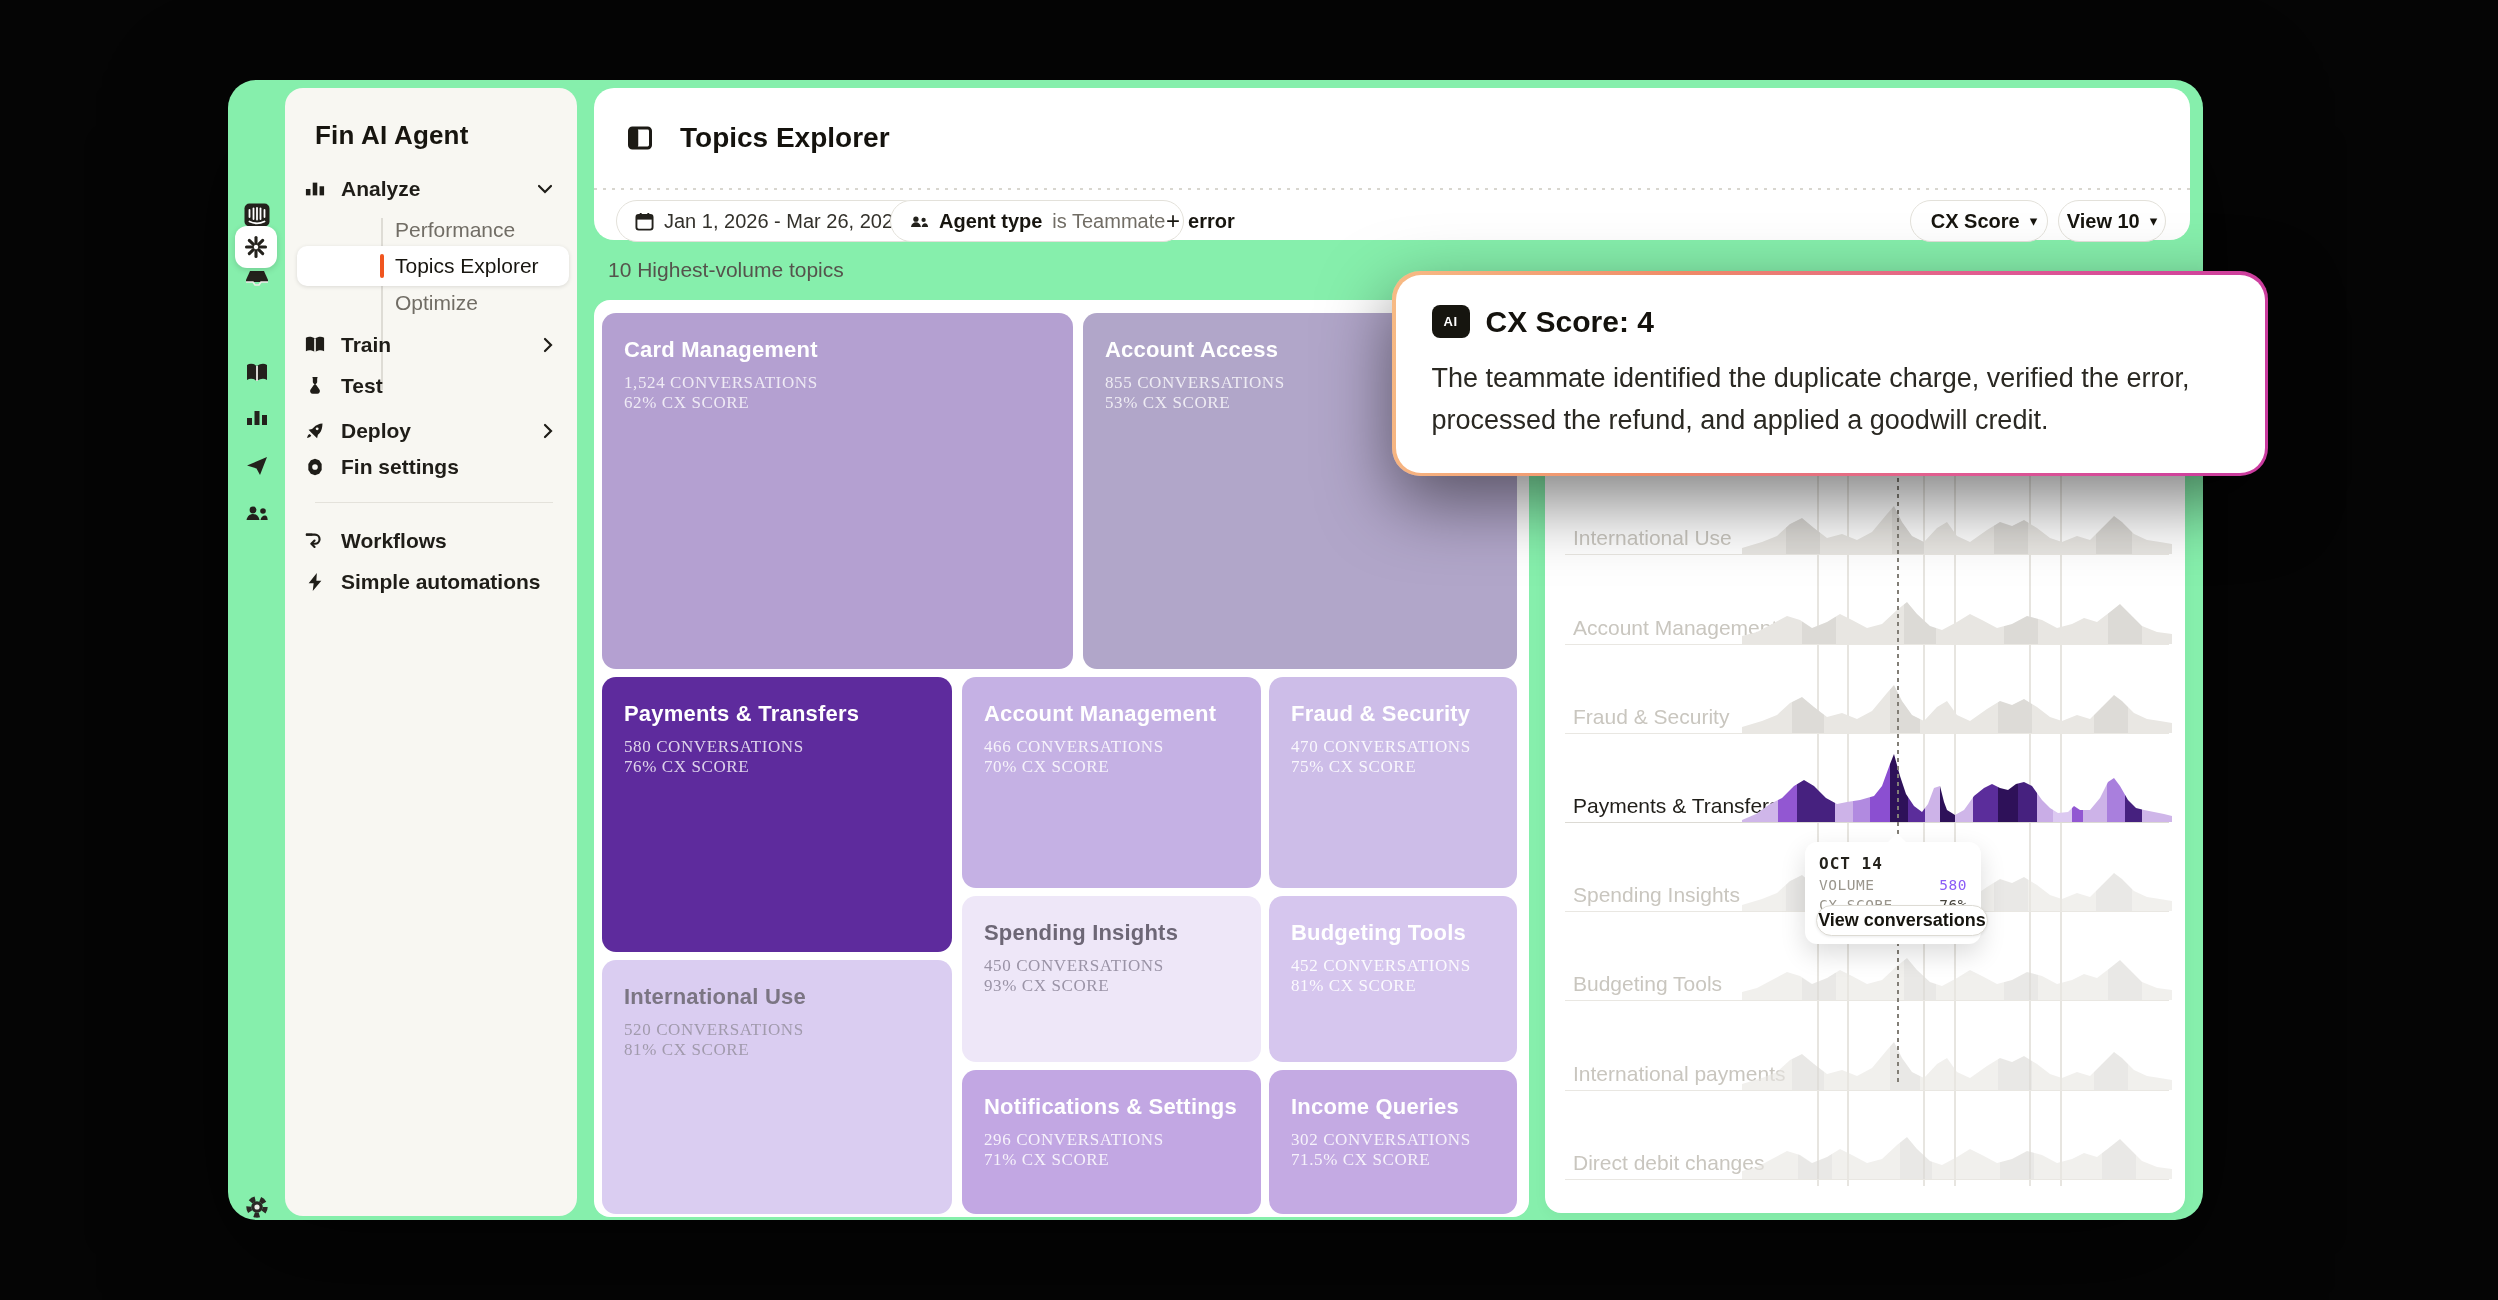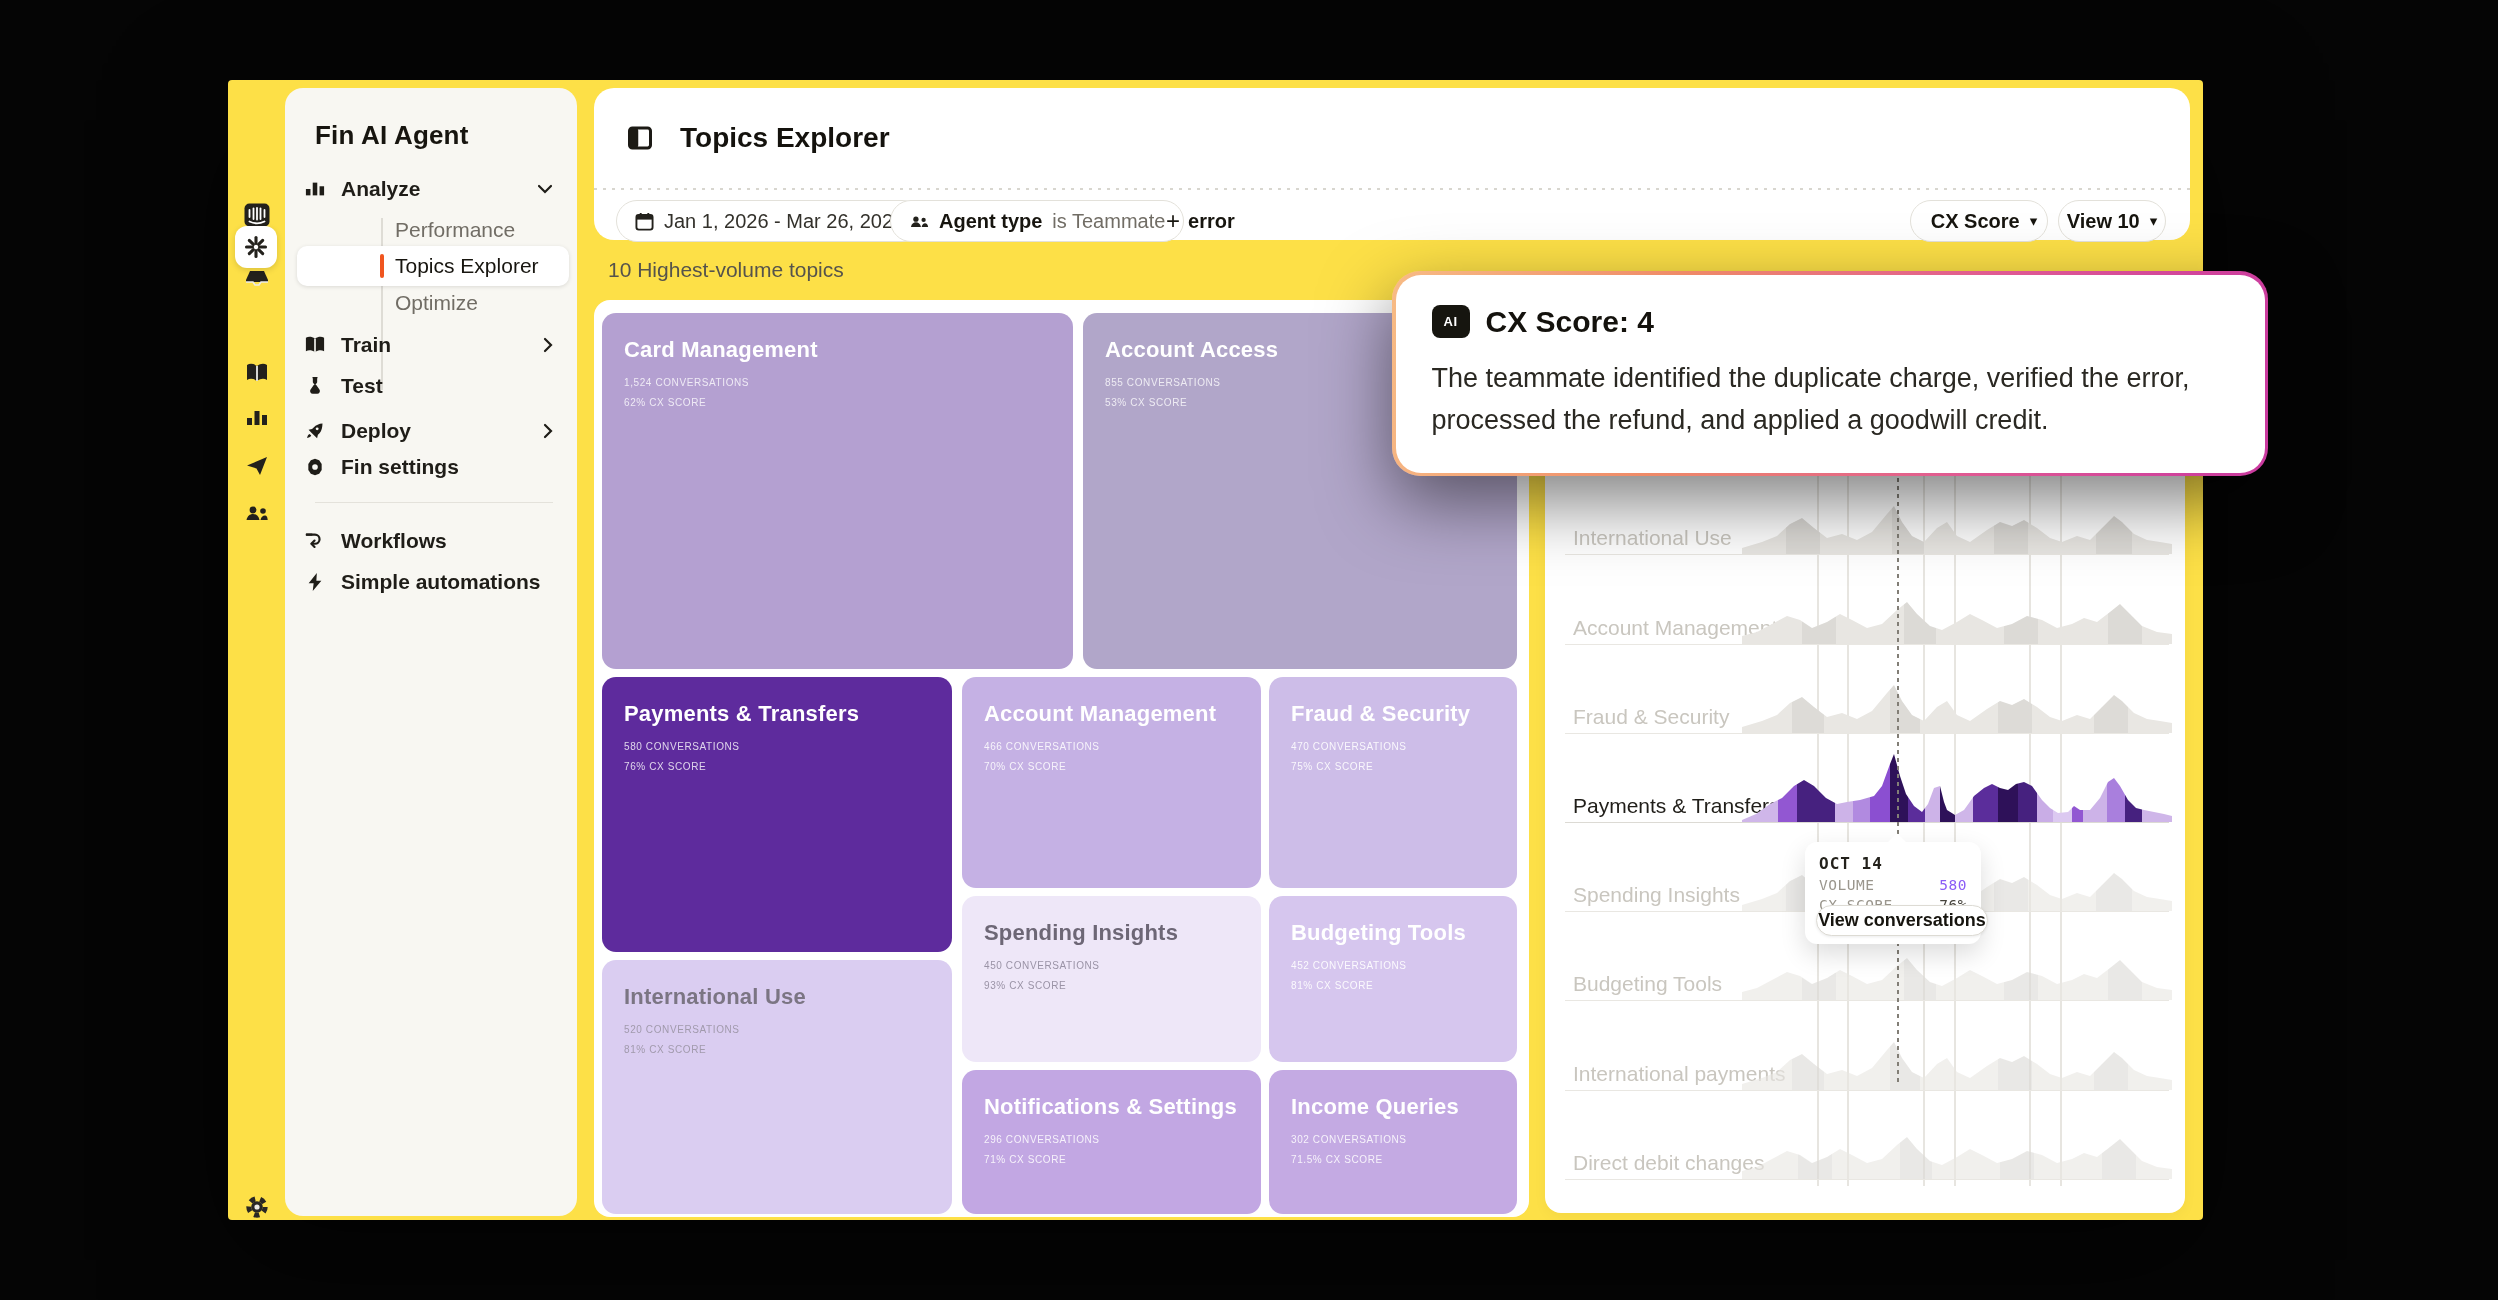--- a/index.html
+++ b/index.html
@@ -2,21 +2,21 @@
 <html><head>
 <meta charset="utf-8">
 <style>
   * { margin:0; padding:0; box-sizing:border-box; }
   html,body { width:2498px; height:1300px; background:#050505; overflow:hidden;
     font-family:"Liberation Sans","DejaVu Sans",sans-serif; }
   .canvas { position:absolute; inset:0; width:2498px; height:1300px; background:#050505; }
 
   
   .window { position:absolute; left:228px; top:80px; width:1975px; height:1140px;
-    background:#fde047; border-radius:4px; overflow:hidden; box-shadow:0 40px 120px rgba(0,0,0,.6); }
+    background:#86efac; border-radius:28px; overflow:hidden; box-shadow:0 40px 120px rgba(0,0,0,.6); }
 
   
   .rail { position:absolute; left:0; top:0; width:57px; height:100%; }
   .rail-icon { position:absolute; left:50%; transform:translateX(-50%); width:30px; height:30px;
     display:flex; align-items:center; justify-content:center; }
   .fin-pill { position:absolute; left:7px; top:146px; width:42px; height:42px; background:#fff;
     border-radius:12px; box-shadow:0 2px 6px rgba(0,0,0,.14); display:flex; align-items:center; justify-content:center; }
 
   
   .nav { position:absolute; left:57px; top:8px; width:292px; height:1128px; background:#F8F7F2; border-radius:18px; }
@@ -50,22 +50,22 @@
   .addfilter .plus { font-size:24px; font-weight:400; line-height:1; }
   .dot-metric { width:13px; height:13px; border-radius:50%; background:#A855F7; }
   .caret { font-size:15px; color:#17150f; }
 
   
   .band-label { position:absolute; left:380px; top:178px; font-size:21px; color:#55534c; }
 
   .tcard { position:absolute; left:366px; top:220px; width:935px; height:917px; background:#fff; border-radius:16px; }
   .tile { position:absolute; border-radius:14px; padding:24px 22px; overflow:hidden; }
   .tile .tname { font-size:22px; font-weight:600; letter-spacing:.2px; }
-  .tile .tstat { margin-top:10px; font-family:Liberation Sans, sans-serif;
-    font-size:10px; line-height:20px; letter-spacing:.6px; }
+  .tile .tstat { margin-top:10px; font-family:Liberation Serif, serif;
+    font-size:17px; line-height:20px; letter-spacing:.6px; }
 
   .rcard { position:absolute; left:1317px; top:220px; width:640px; height:913px; background:#fff; border-radius:16px;
     box-shadow:0 4px 14px rgba(0,0,0,.04); }
   .gline { position:absolute; top:8px; height:878px; width:1.5px; background:#e7e5e0; }
   .rowline { position:absolute; left:20px; width:604px; height:1px; background:#e9e7e2; }
   .rlabel { position:absolute; left:28px; height:26px; font-size:21px; color:#c9c6bf; white-space:nowrap; }
   .rlabel.hl { color:#201e19; font-weight:500; }
   .ridge { position:absolute; left:197px; width:430px; height:70px; }
   .dashline { position:absolute; left:352px; top:10px; width:2px; height:776px;
     background:repeating-linear-gradient(to bottom,#827e76 0 4px,transparent 4px 8px); }

